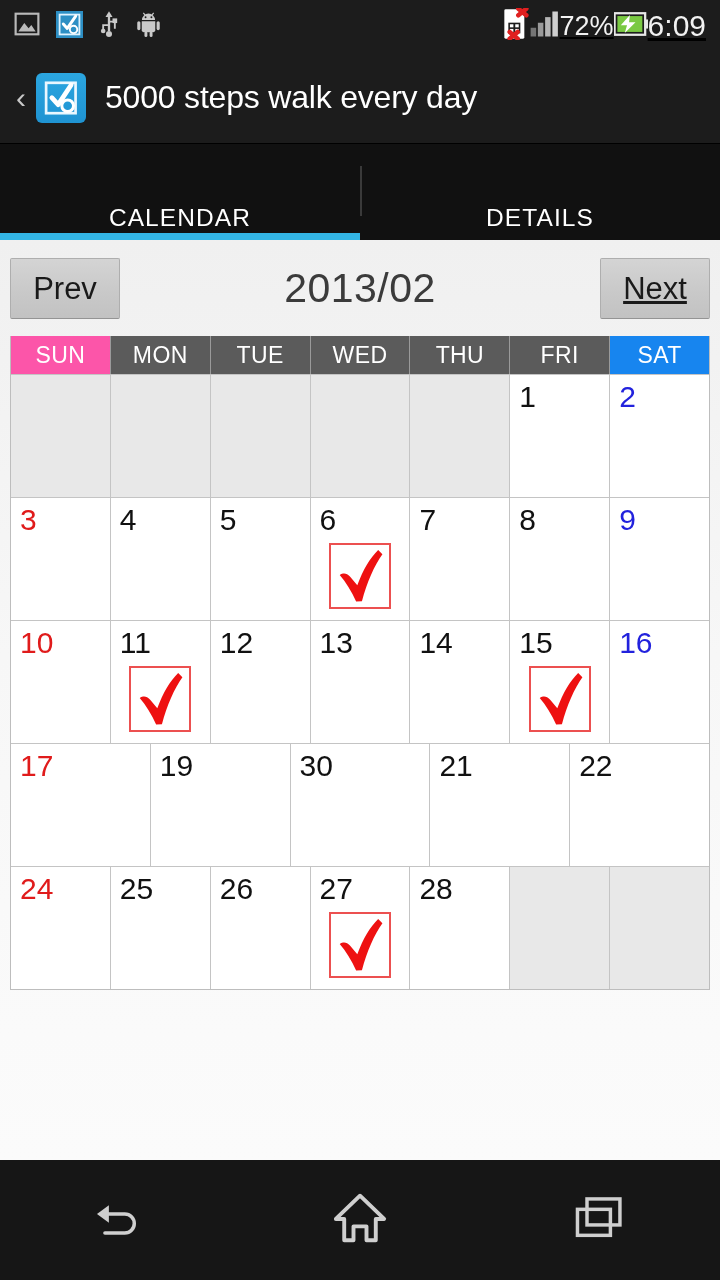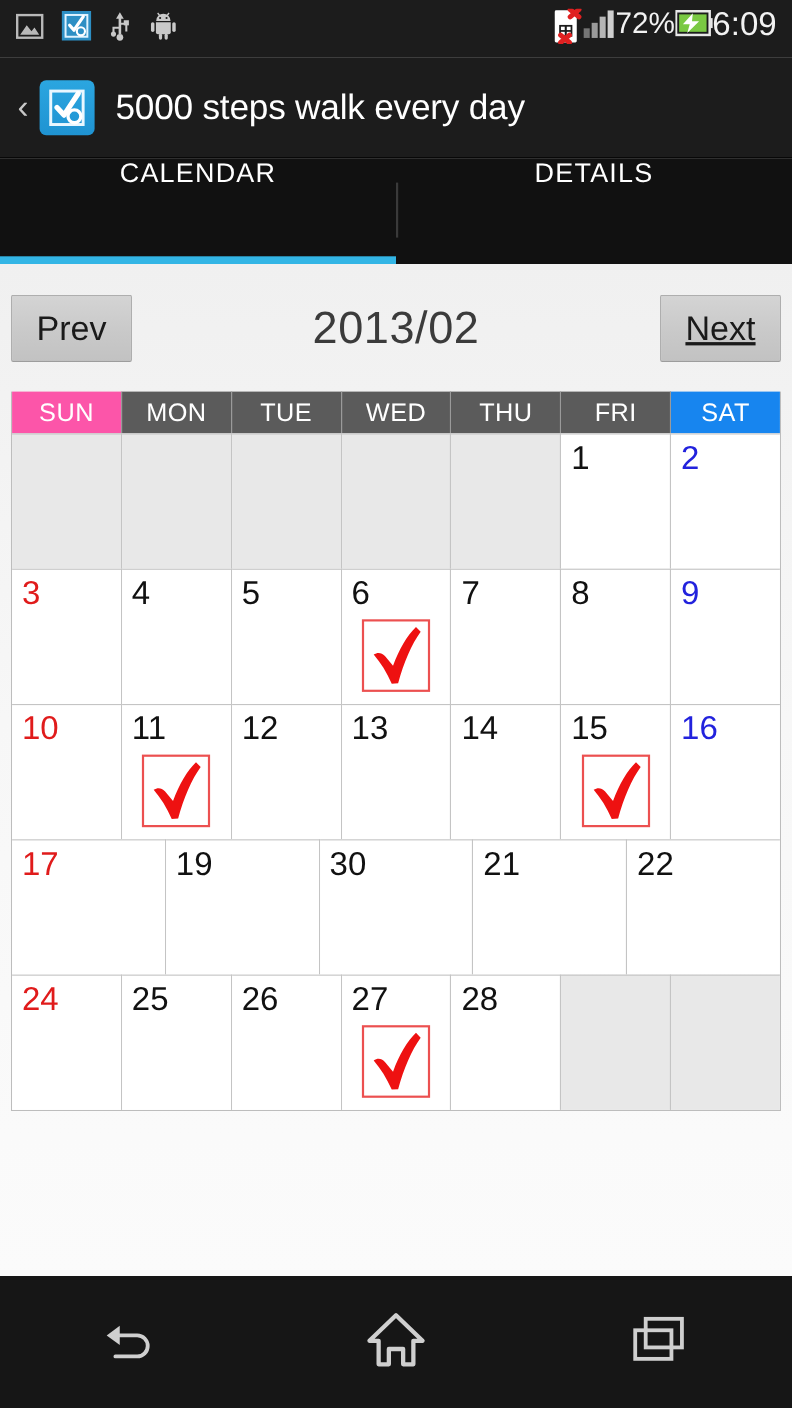--- a/index.html
+++ b/index.html
@@ -17,20 +17,22 @@
     background:#1c1c1c;
     display:flex;
     align-items:center;
     padding:0 14px;
     position:relative;
   }
   #status-left { display:flex; align-items:center; gap:16px; }
   #status-right {
     margin-left:auto;
     display:flex;
+    align-items:center;
+    text-decoration:underline;
   }
   .sb-icon { display:block; }
   .sb-text {
     color:#f2f2f2;
     font-size:27px;
     font-weight:400;
     letter-spacing:0px;
     line-height:1;
   }
   #status-clock { font-size:30px; }
@@ -72,21 +74,21 @@
   
   #tab-bar {
     height:96px;
     background:#111111;
     display:flex;
     position:relative;
   }
   .tab {
     flex:1 1 0;
     display:flex;
-    align-items:flex-start;
+    align-items:flex-end;
     justify-content:center;
     position:relative;
     padding-bottom:8px;
   }
   .tab-label {
     color:#ffffff;
     font-size:24.5px;
     letter-spacing:1.1px;
     font-weight:400;
   }
@@ -106,21 +108,21 @@
 
   
   #content {
     position:absolute;
     top:240px; left:0; right:0; bottom:120px;
     background:linear-gradient(180deg,#f0f0f0 0%,#f7f7f7 45%,#fbfbfb 100%);
   }
 
   
   #month-nav {
-    height:116px;
+    height:96px;
     display:flex;
     align-items:center;
     padding:0 10px;
     position:relative;
     border-radius:30px;
   }
   .navbtn {
     background:linear-gradient(180deg,#d4d4d4 0%,#c9c9c9 55%,#c2c2c2 100%);
     border:1px solid #aeaeae;
     border-bottom-color:#949494;

